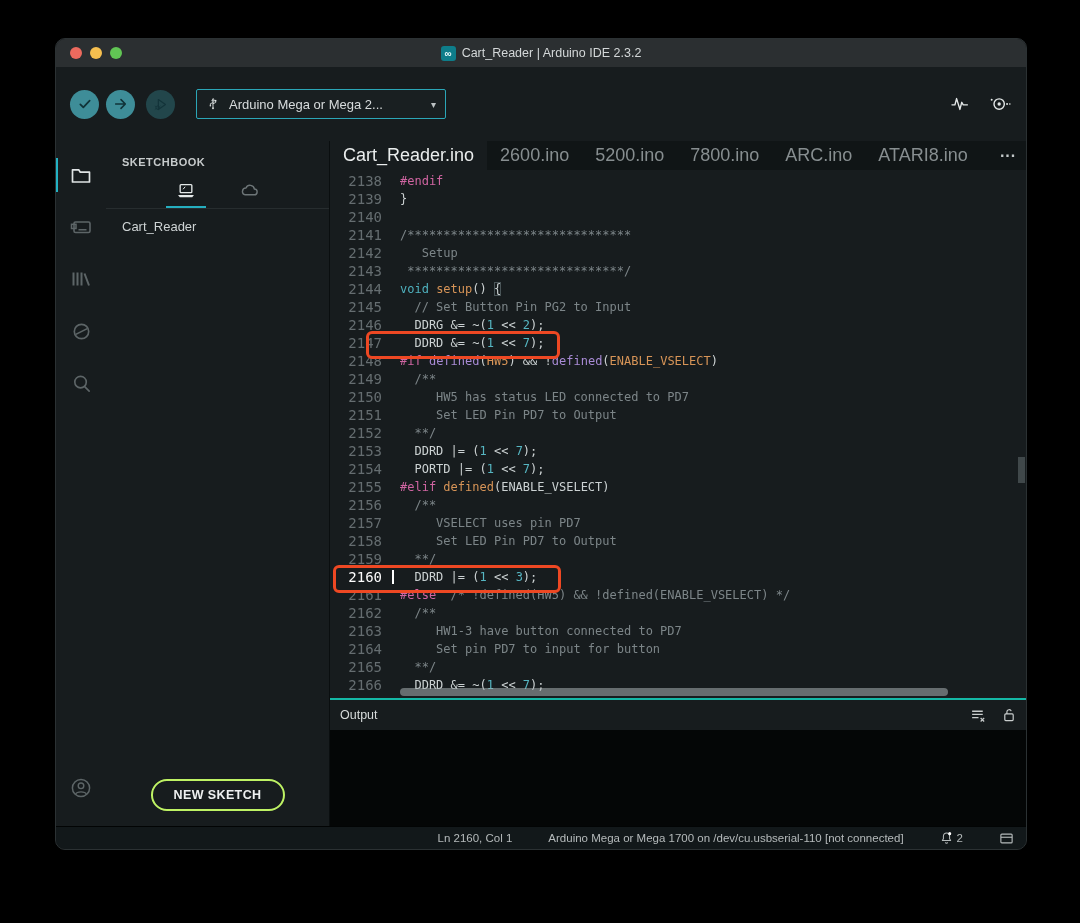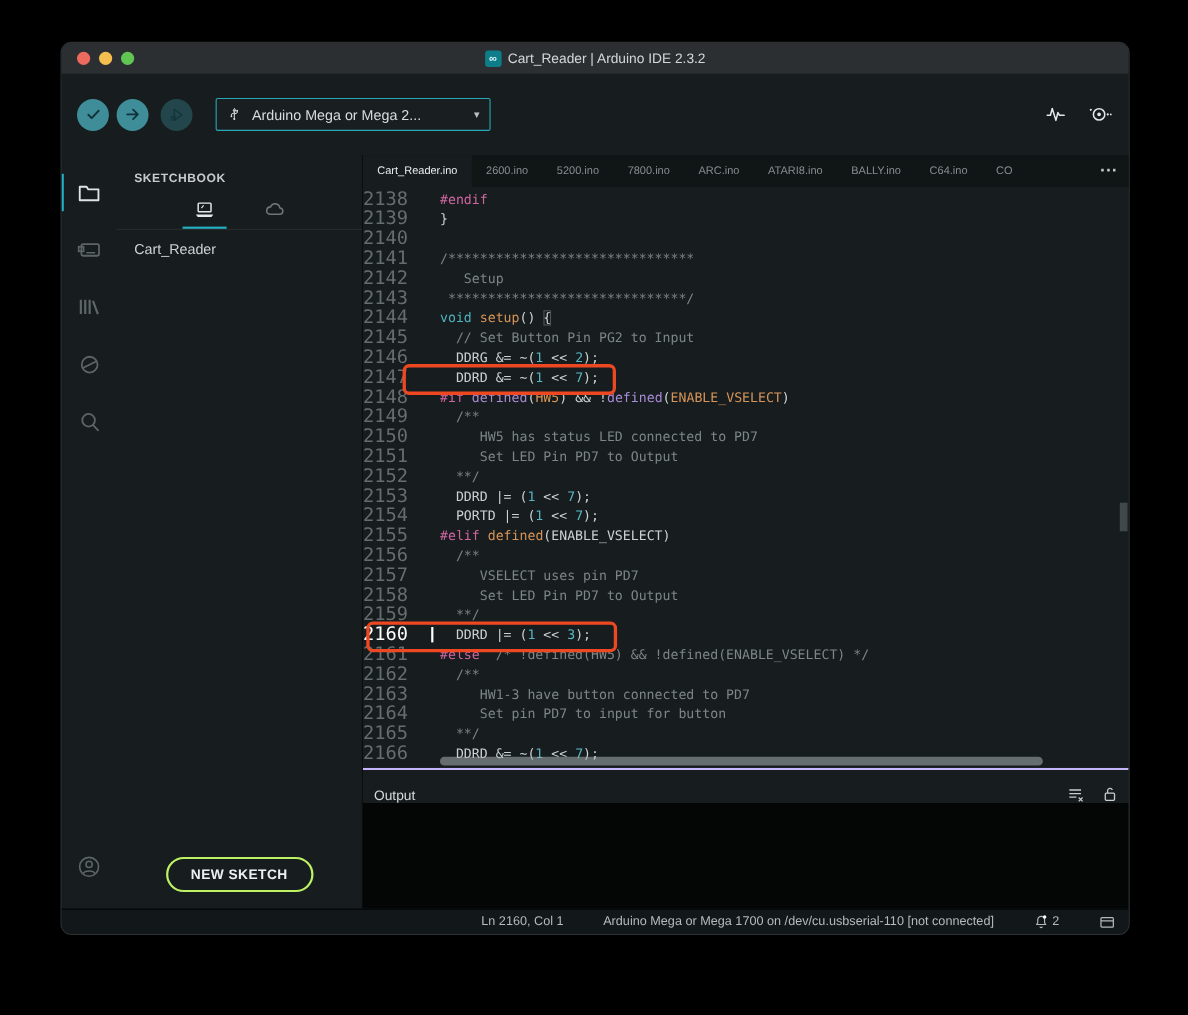--- a/index.html
+++ b/index.html
@@ -51,46 +51,46 @@
   .exp-tab.active{color:#e5e9e9;border-bottom:2px solid #25aebf}
   .exp-item{font-size:13px;color:#ced3d4;padding:10px 16px;cursor:pointer}
   .new-sketch{position:absolute;left:50%;transform:translateX(-50%);bottom:15px;
         border:2px solid #bef264;border-radius:16px;background:transparent;color:#eef0f0;
         font-family:"Liberation Sans",sans-serif;font-size:12.5px;font-weight:700;
         letter-spacing:.4px;padding:7px 21px;cursor:pointer;white-space:nowrap}
 
   
   .editor-col{flex:1;display:flex;flex-direction:column;min-width:0}
   .tabbar{flex:0 0 29px;background:#101516;display:flex;align-items:stretch;overflow:hidden;position:relative}
-  .tab{flex:0 0 auto;padding:0 13px;display:flex;align-items:center;font-size:10px;
+  .tab{flex:0 0 auto;padding:0 13px;display:flex;align-items:center;font-size:18px;
        color:#878e90;white-space:nowrap;cursor:pointer}
   .tab.active{background:#171c1e;color:#eaeded}
   .tab-more{position:absolute;right:0;top:0;bottom:0;background:#101516;color:#c3c8c9;
             display:flex;align-items:center;padding:0 10px 0 6px;font-weight:700;cursor:pointer}
 
   .code{flex:0 0 526px;position:relative;padding-top:2px;background:#171c1e;overflow:hidden;
         font-family:"DejaVu Sans Mono",monospace;font-size:12px}
   .line{height:18px;display:flex;align-items:center;position:relative}
-  .ln{flex:0 0 52px;color:#656d70;font-size:17px;white-space:pre}
+  .ln{flex:0 0 52px;text-align:right;color:#656d70;font-size:14px;white-space:pre}
   .ln.cur{color:#fdfdfd;font-weight:400}
   .lc{white-space:pre;margin-left:18px}
   .tk-pp{color:#d065a2}.tk-def{color:#a98bd6}.tk-org{color:#d79457}.tk-kw{color:#4fb2bf}
   .tk-fn{color:#d79457}.tk-num{color:#56b6c2}.tk-txt{color:#ccd2d3}.tk-cm{color:#7c8588}
   .tk-bm{color:#ccd2d3;outline:1px solid #4a5558;outline-offset:-1px}
   .hl{position:absolute;top:-3px;height:22px;border:3px solid #ee4823;border-radius:6px;z-index:3;pointer-events:none}
   .hl-code{left:36px;width:188px}
   .hl-line{left:3px;width:222px}
   .cursor{position:absolute;left:62px;top:2px;width:2px;height:14px;background:#ffffff;z-index:4}
   .hscroll{position:absolute;left:70px;right:78px;bottom:2px;height:8px;border-radius:4px;
            background:rgba(168,177,179,.55);z-index:5}
   .vthumb{position:absolute;right:1px;top:287px;width:7px;height:26px;background:#40484a;z-index:5}
 
   
-  .output-header{flex:0 0 30px;border-top:2px solid #c4b5fd;background:#171c1e;display:flex;
-                 align-items:flex-end;padding:0 10px}
+  .output-header{flex:0 0 30px;border-top:2px solid #14b8a6;background:#171c1e;display:flex;
+                 align-items:center;padding:0 10px}
   .output-title{font-size:12.5px;color:#d7dbdb}
   .out-icons{margin-left:auto;display:flex;gap:15px;color:#c9cdcd}
   .out-icons .ibtn{background:none;border:none;color:#c9cdcd;padding:0;cursor:pointer}
   .output-body{flex:1;background:#040606}
 
   
   .statusbar{flex:0 0 22px;background:#12181a;border-top:1px solid #020404;display:flex;
              align-items:center;justify-content:flex-end;gap:36px;padding:0 12px;
              font-size:11.5px;color:#b5babb}
   .sb-item{white-space:nowrap}

